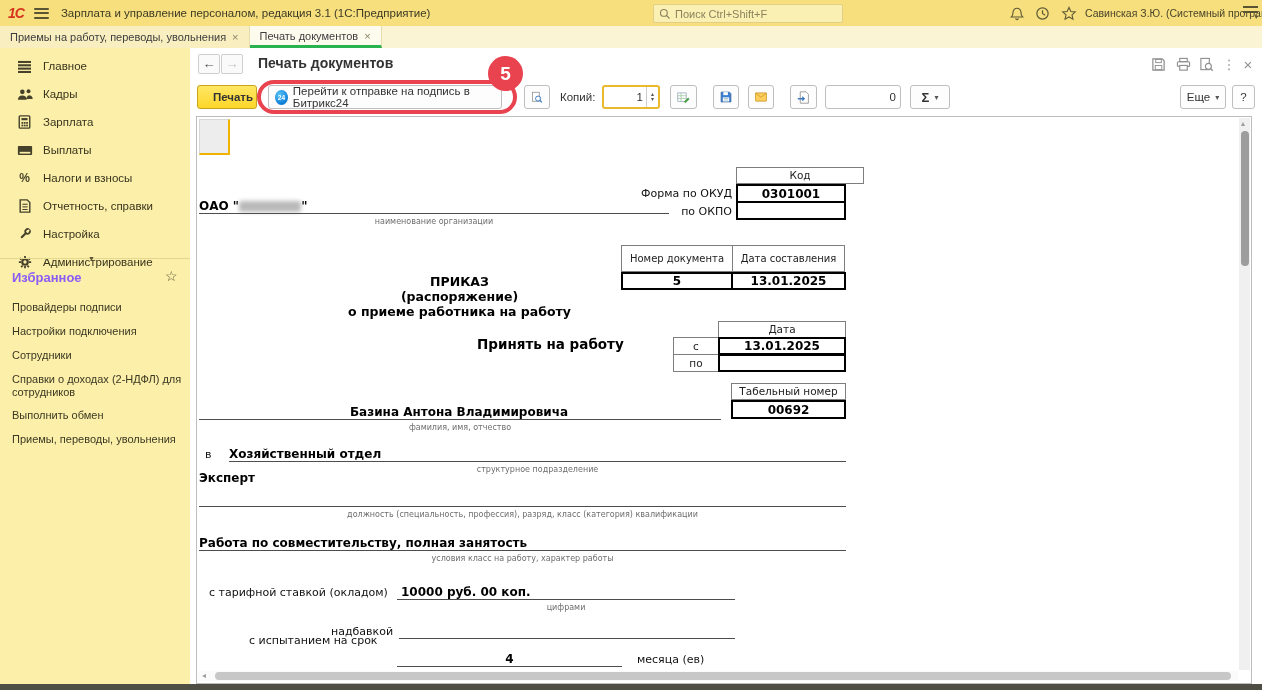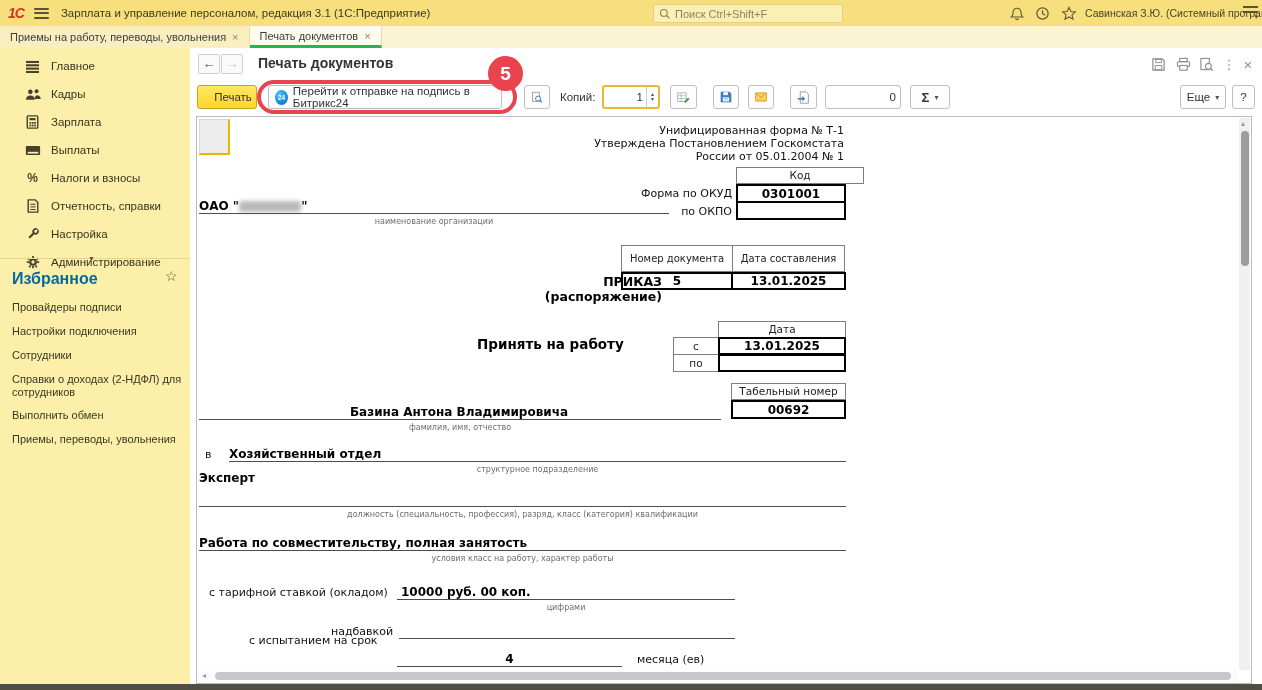--- a/index.html
+++ b/index.html
@@ -21,40 +21,40 @@
   .svcmenu b { font-size:7px; color:#5a5433; line-height:3px; text-align:right; font-weight:normal; }
 
   
   .tabbar { position:absolute; left:0; top:26px; width:1262px; height:22px; background:#fbf4d4; display:flex; align-items:stretch; }
   .tab { display:flex; align-items:center; gap:6px; padding:8px 10px; font-size:11px; color:#3d3d3d; border-right:1px solid #e7dcab; cursor:pointer; background:#f8eec0; }
   .tab .x { color:#8b8568; font-size:11px; }
   .tab.active { background:#fdfaee; border-bottom:3px solid #28b350; }
 
   
   .sidebar { position:absolute; left:0; top:48px; width:190px; height:636px; background:#fbefa9; }
-  .srow { position:absolute; left:0; width:190px; height:24px; display:flex; align-items:center; gap:10px; padding-left:24px; font-size:11.5px; color:#38341d; cursor:pointer; }
+  .srow { position:absolute; left:0; width:190px; height:24px; display:flex; align-items:center; gap:10px; padding-left:16px; font-size:11.5px; color:#38341d; cursor:pointer; }
   .srow .sic { width:17px; height:17px; display:flex; align-items:center; justify-content:center; font-weight:bold; color:#4a462c; font-size:12px; }
   .sdivider { position:absolute; left:0; top:210px; width:190px; border-bottom:1px solid #e4d68e; }
   .sdivider b { position:absolute; left:88px; top:-3px; font-size:7px; color:#5a5433; }
-  .favtitle { position:absolute; left:12px; top:222px; font-size:16px; font-weight:bold; color:#0369a1; }
+  .favtitle { position:absolute; left:12px; top:222px; font-size:13px; font-weight:bold; color:#8b5cf6; }
   .favstar { position:absolute; left:165px; top:220px; font-size:14px; color:#5a5433; cursor:pointer; }
   .frow { position:absolute; left:0; width:188px; padding-left:12px; padding-right:6px; font-size:11px; color:#3b3822; cursor:pointer; line-height:13px; }
 
   
   .main { position:absolute; left:190px; top:48px; width:1072px; height:636px; background:#fff; }
   .phead { position:absolute; left:0; top:0; width:1072px; height:32px; }
   .navbtn { position:absolute; top:6px; width:22px; height:20px; border:1px solid #cfcfcf; background:#fafafa; border-radius:2px; text-align:center; line-height:18px; font-size:13px; cursor:pointer; }
   .navbtn.fwd { color:#c2c2c2; }
   .navbtn.back { color:#4a4a4a; }
   .ptitle { position:absolute; left:68px; top:7px; font-size:14px; font-weight:bold; color:#333; }
   .hicon { position:absolute; top:7px; width:20px; height:18px; display:flex; align-items:center; justify-content:center; color:#8f8f8f; cursor:pointer; font-size:13px; }
 
   .cmdbar { position:absolute; left:0; top:32px; width:1072px; height:36px; }
   .btn { position:absolute; top:5px; height:24px; border:1px solid #bfbfbf; background:#fdfdfd; border-radius:3px; display:flex; align-items:center; justify-content:center; gap:5px; font-size:11.5px; color:#333; cursor:pointer; padding:0 6px; }
-  .btn.yellow { background:linear-gradient(#ffe765,#fdd62a); border-color:#c8a41d; font-weight:normal;gap:12px; }
+  .btn.yellow { background:linear-gradient(#ffe765,#fdd62a); border-color:#c8a41d; font-weight:bold;gap:12px; }
   .cmdlabel { position:absolute; top:11px; font-size:11.5px; color:#333; }
   .spinbox { position:absolute; top:5px; width:58px; height:24px; border:2px solid #eab92d; border-radius:3px; background:#fff; display:flex; align-items:center; cursor:text; }
   .spinbox .val { flex:1; text-align:right; font-size:11.5px; padding-right:3px; }
   .spinner { width:12px; height:100%; border-left:1px solid #ccc; display:flex; flex-direction:column; align-items:center; justify-content:center; font-size:6px; color:#555; line-height:5px; cursor:pointer; }
   .numfield { position:absolute; top:5px; height:24px; border:1px solid #bfbfbf; border-radius:3px; background:#fff; font-size:11.5px; text-align:right; padding:0 4px; color:#333; }
 
   
   .docpanel { position:absolute; left:6px; top:68px; width:1056px; height:568px; background:#fff; border:1px solid #bdbdbd; font-family:"DejaVu Sans", sans-serif; }
   .abs { position:absolute; }
   .dtext { font-size:11px; color:#111; white-space:nowrap; }
@@ -355,41 +355,37 @@
     </div>
     <div class="btn" style="left:1042px; width:23px">
       <span>?</span>
     </div>
   </div>
 
   <div class="docpanel">
 
     <div class="abs cornercell" style="left:2px; top:2px; width:31px; height:36px"></div>
 
-    <div class="abs" style="right:407px; top:7px; text-align:right">
-      <div class="dtext">Унифицированная форма № Т-1</div>
-      <div class="dtext">Утверждена Постановлением Госкомстата</div>
-      <div class="dtext">России от 05.01.2004 № 1</div>
-    </div>
 
     <div class="abs thinbox" style="left:539px; top:50px; width:128px; height:17px; line-height:15px">Код</div>
     <div class="abs thickbox" style="left:539px; top:67px; width:110px; height:19px; line-height:16px">0301001</div>
     <div class="abs thickbox" style="left:539px; top:84px; width:110px; height:19px"></div>
     <div class="abs dtext" style="left:300px; top:70px; width:235px; text-align:right">Форма по ОКУД</div>
     <div class="abs dtext" style="left:300px; top:88px; width:235px; text-align:right">по ОКПО</div>
 
     <div class="abs dbold" style="left:2px; top:82px">
       <span>ОАО "</span><span class="blurname"></span><span>"</span>
     </div>
     <div class="abs uline" style="left:2px; top:83px; width:470px; height:14px"></div>
     <div class="abs dcaption" style="left:2px; top:100px; width:470px">наименование организации</div>
 
-    <div class="abs" style="left:60px; top:157px; width:405px; text-align:right">
+    <div class="abs" style="left:60px; top:157px; width:405px; text-align:center">
       <div class="dbold" style="font-size:12.5px">ПРИКАЗ</div>
       <div class="dbold" style="font-size:12.5px">(распоряжение)</div>
+      <div class="dbold" style="font-size:12.5px">о приеме работника на работу</div>
     </div>
 
     <div class="abs" style="left:424px; top:128px; width:225px; display:flex">
       <div class="thinbox" style="width:112px; height:27px; font-size:10px; display:flex; align-items:center; justify-content:center; line-height:11px; white-space:pre-line">Номер документа</div>
       <div class="thinbox" style="width:113px; height:27px; margin-left:-1px; display:flex; align-items:center; justify-content:center; font-size:10px">Дата составления</div>
     </div>
     <div class="abs" style="left:424px; top:155px; width:225px; display:flex">
       <div class="thickbox" style="width:112px; height:18px; line-height:15px">5</div>
       <div class="thickbox" style="width:115px; height:18px; margin-left:-2px; line-height:15px">13.01.2025</div>
     </div>

